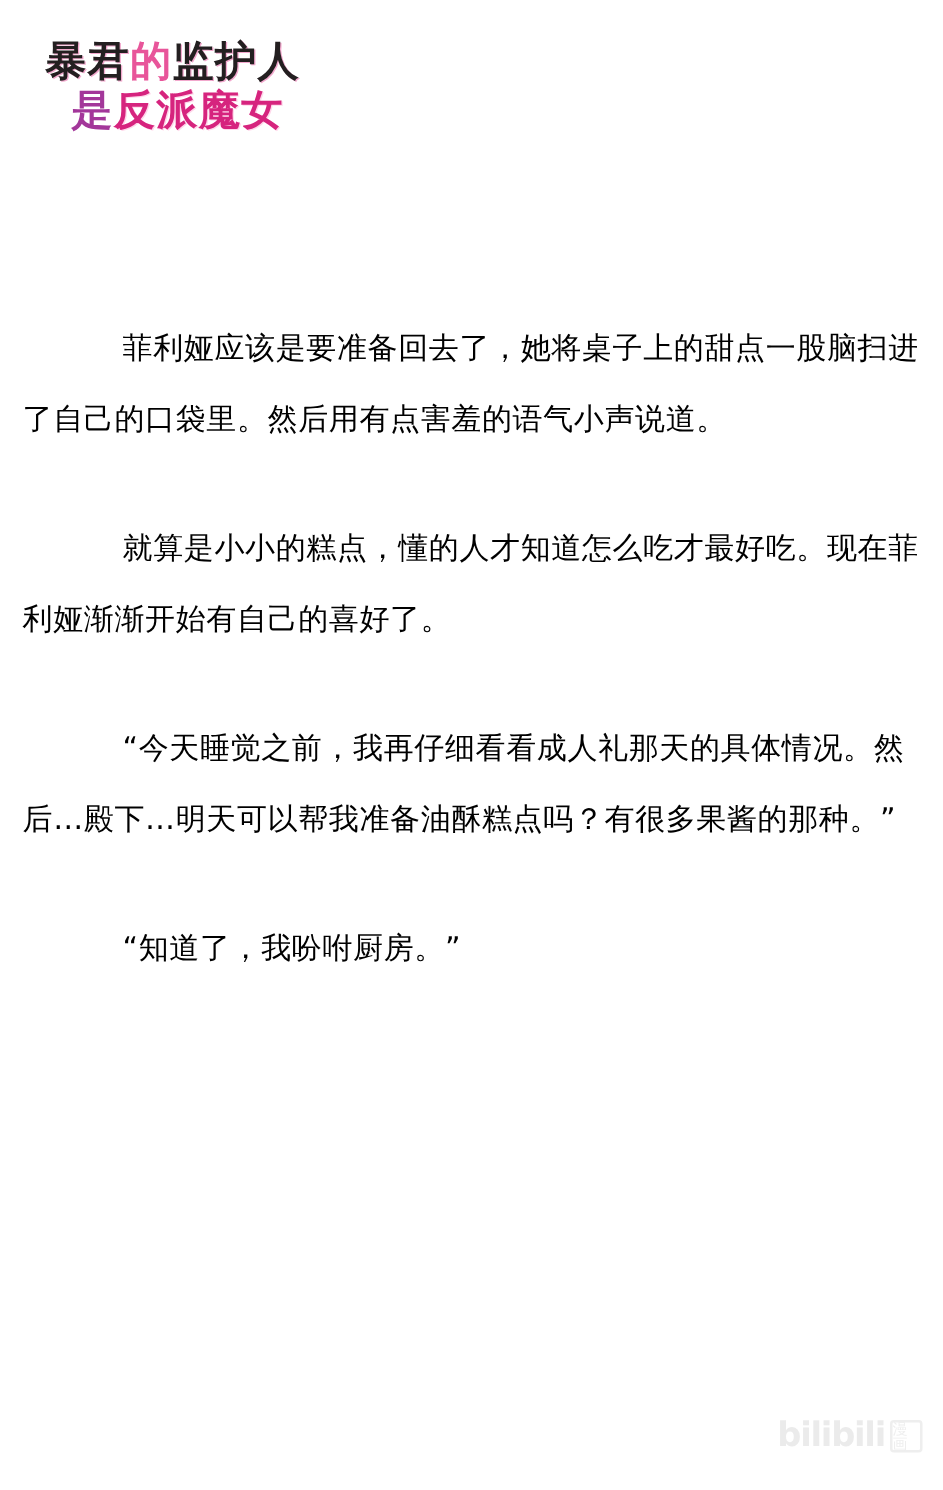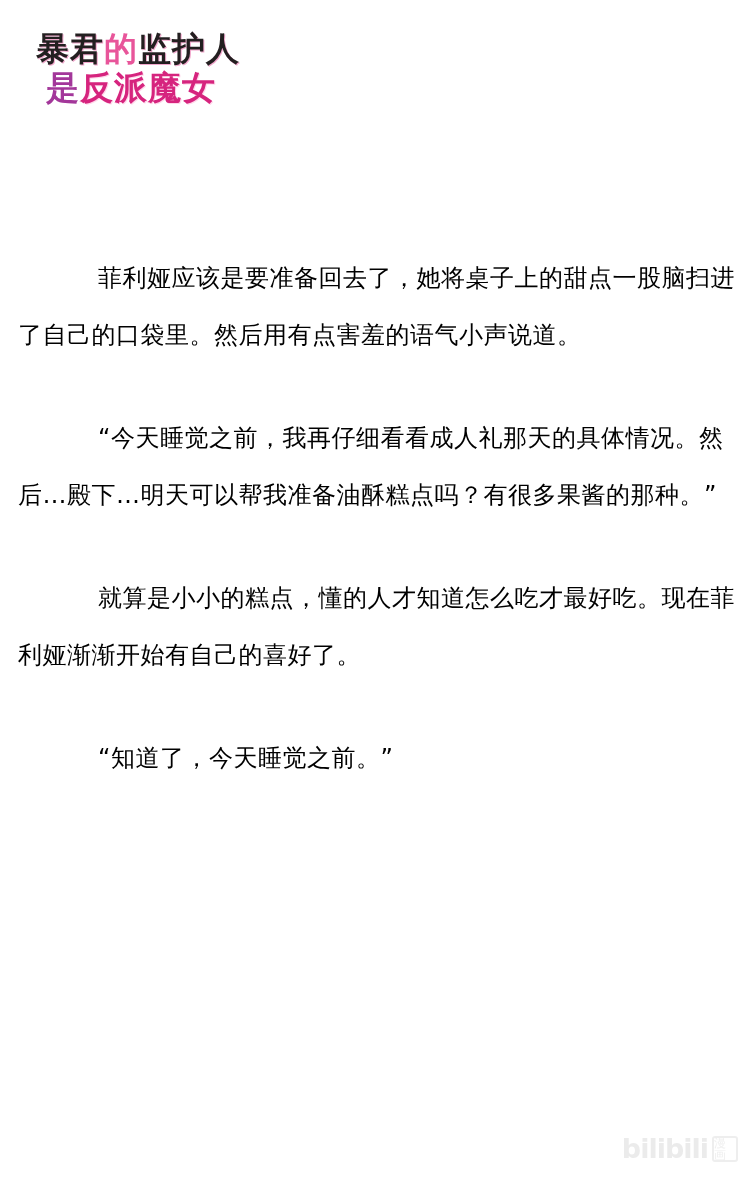--- a/index.html
+++ b/index.html
@@ -39,21 +39,21 @@
     letter-spacing: 1px;
   }
   .title-line-1 {
     font-size: 33px;
     line-height: 38px;
     margin-left: 6px;
   }
   .title-line-2 {
     font-size: 33px;
     line-height: 40px;
-    margin-left: 16px;
+    margin-left: 27px;
   }
   
   .g-dark  { color: #231f20; }
   .g-pink  { color: #e8559a; }
   .g-mag   { color: #d6247e; }
   .g-purple{ color: #a3379a; }
   .title-line-1 .g-dark { text-shadow: 1px 1px 0 #f2a8cd; }
   .title-line-2 .g-mag  { text-shadow: 1px 1px 0 #ffd7ea; }
 
   
@@ -116,23 +116,23 @@
     <span class="title-line title-line-1">
       <span class="g-dark">暴</span><span class="g-dark">君</span><span class="g-pink">的</span><span class="g-dark">监</span><span class="g-dark">护</span><span class="g-dark">人</span>
     </span>
     <span class="title-line title-line-2">
       <span class="g-purple">是</span><span class="g-mag">反</span><span class="g-mag">派</span><span class="g-mag">魔</span><span class="g-mag">女</span>
     </span>
   </div>
 
   <div class="content">
     <p class="para">菲利娅应该是要准备回去了，她将桌子上的甜点一股脑扫进了自己的口袋里。然后用有点害羞的语气小声说道。</p>
+    <p class="para">就算是小小的糕点，懂的人才知道怎么吃才最好吃。现在菲利娅渐渐开始有自己的喜好了。</p>
     <p class="para">“今天睡觉之前，我再仔细看看成人礼那天的具体情况。然后…殿下…明天可以帮我准备油酥糕点吗？有很多果酱的那种。”</p>
-    <p class="para">就算是小小的糕点，懂的人才知道怎么吃才最好吃。现在菲利娅渐渐开始有自己的喜好了。</p>
-    <p class="para">“知道了，今天睡觉之前。”</p>
+    <p class="para">“知道了，我吩咐厨房。”</p>
   </div>
 
   <div class="watermark">
     <span class="wm-logo">bilibili</span>
     <span class="wm-badge">漫画</span>
   </div>
 
 </div>
 
 </body></html>

